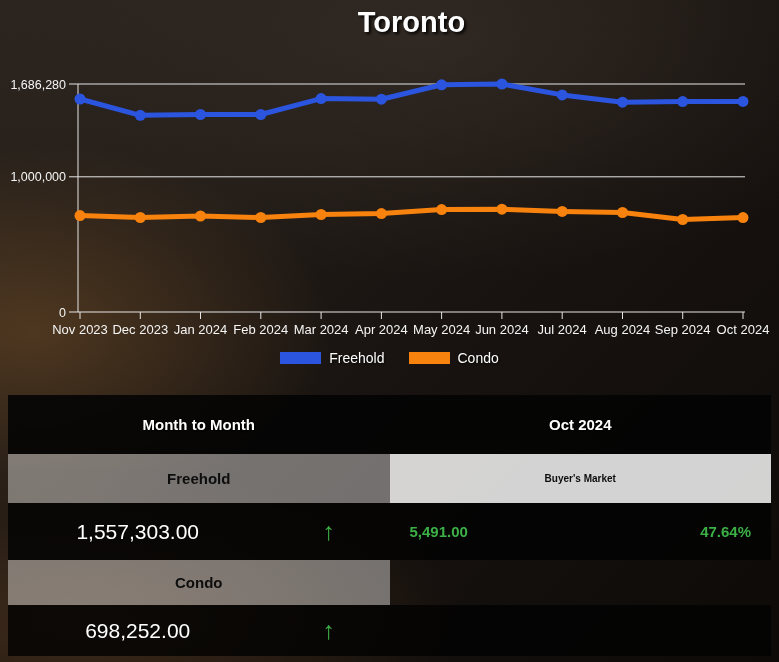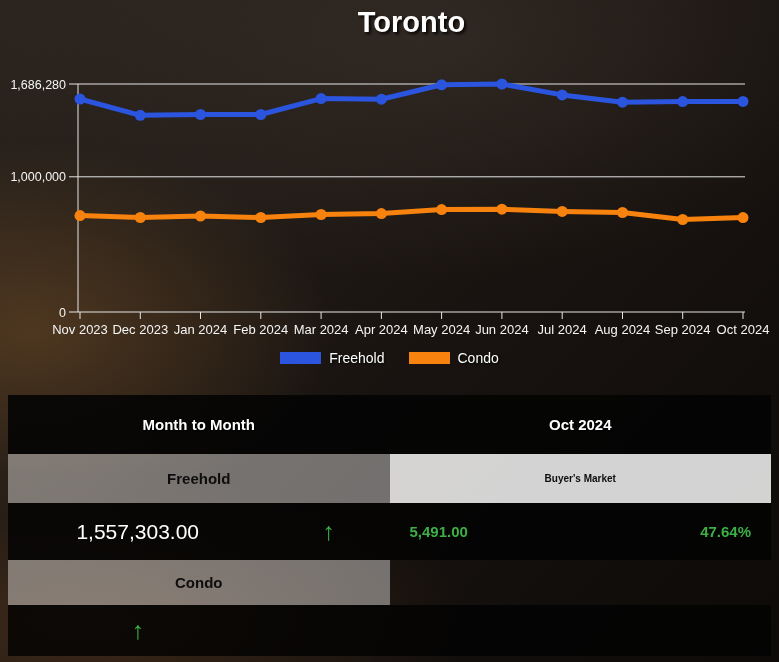--- a/index.html
+++ b/index.html
@@ -150,18 +150,19 @@
         <span class="green">47.64%</span>
       </div>
     </div>
 
     <div class="trow">
       <div class="cell band-left">Condo</div>
     </div>
 
     <div class="trow row-data">
       <div class="data-left">
+        <span class="price">698,252.00</span>
         <span class="arrow">↑</span>
       </div>
     </div>
 
   </div>
 </div>
 
 </body></html>

